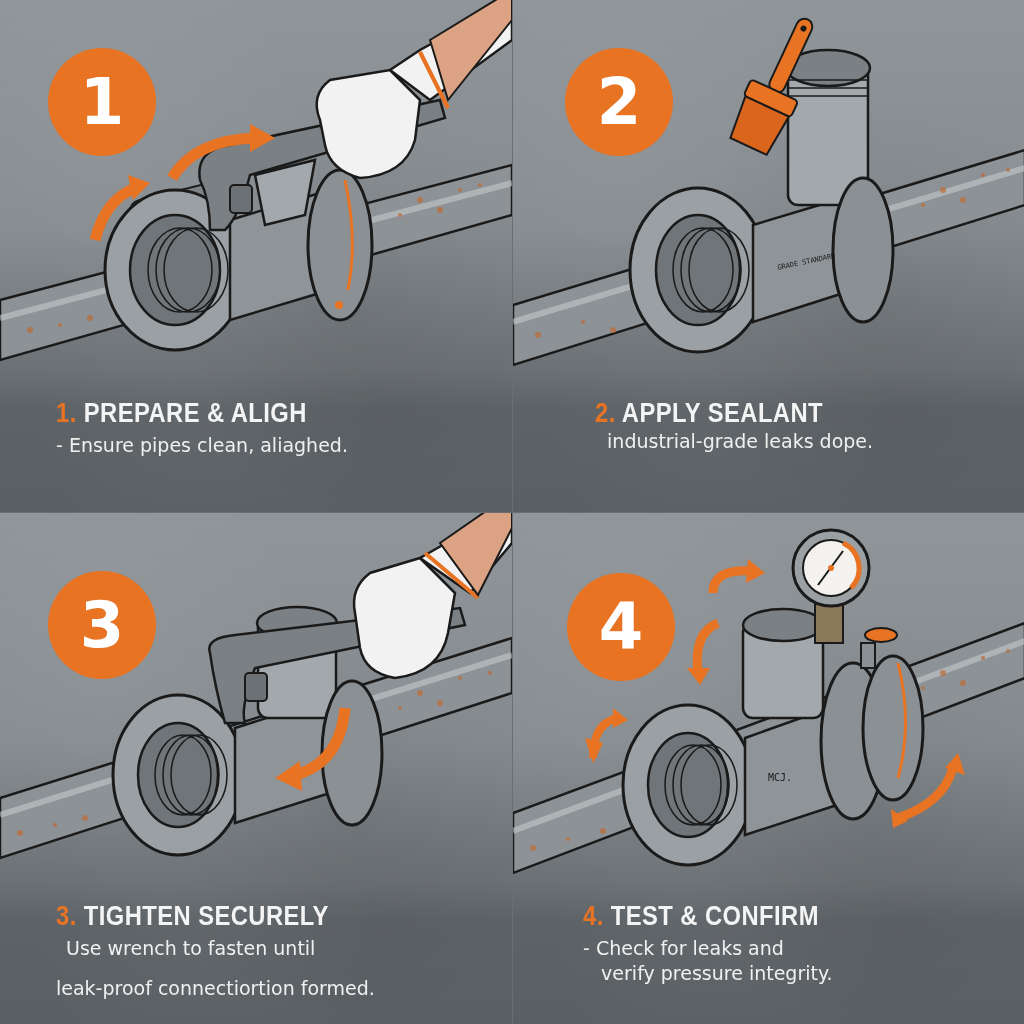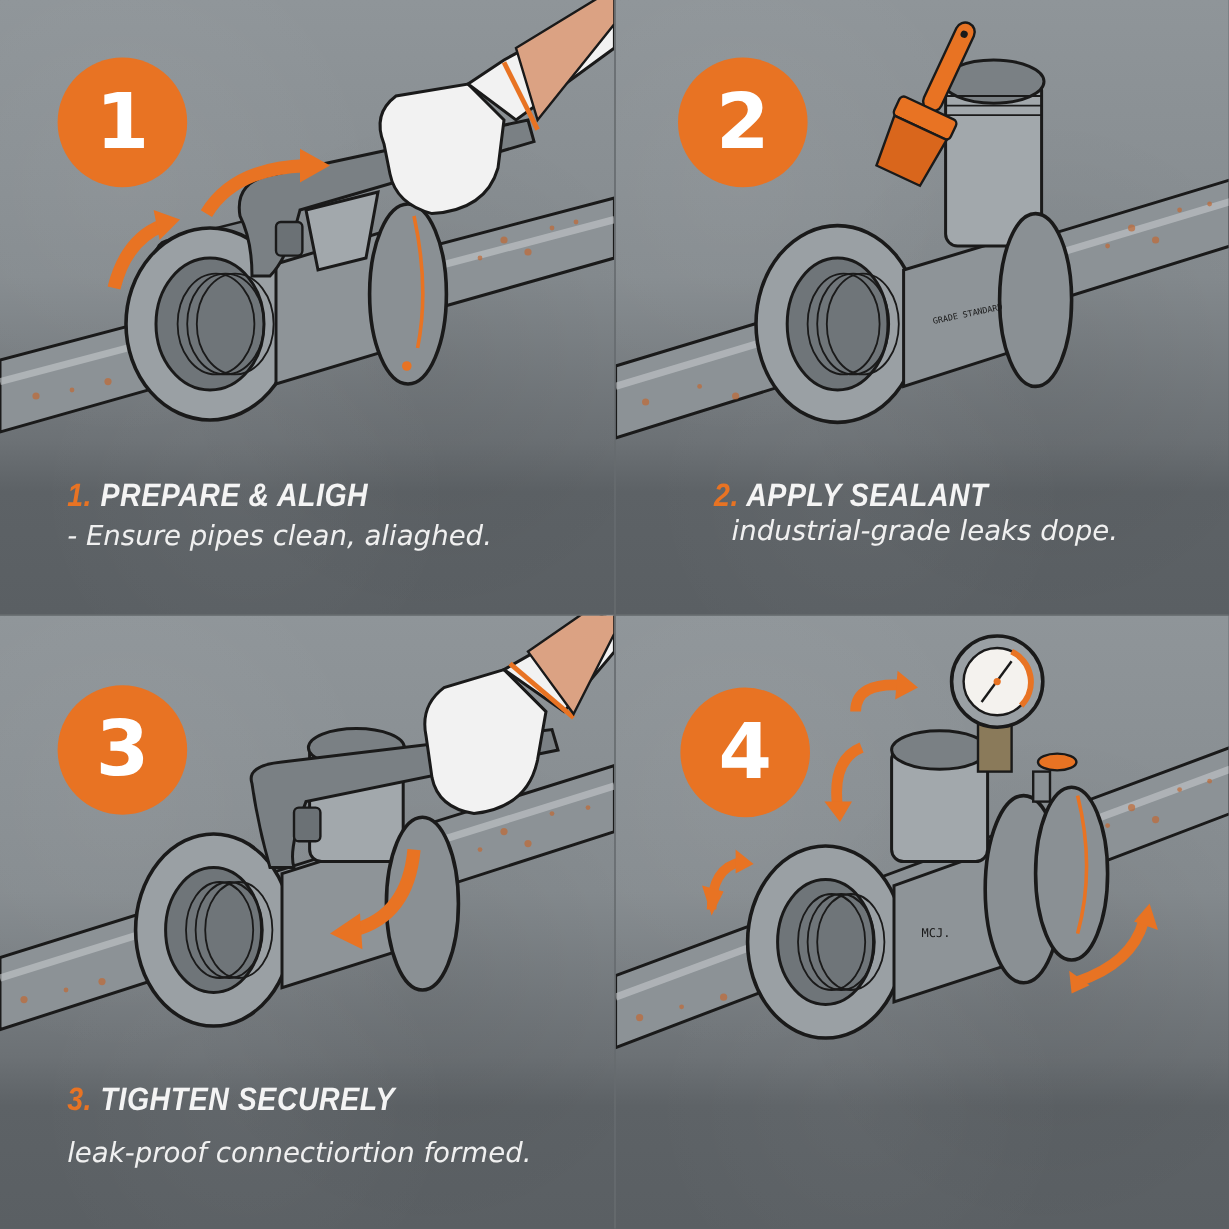--- a/index.html
+++ b/index.html
@@ -22,29 +22,29 @@
     .p3 { left: 0; top: 512px; border-top: 1px solid #6a6f73; }
     .p4 { left: 512px; top: 512px; border-left: 1px solid #6a6f73; border-top: 1px solid #6a6f73; }
 
     .illus { position: absolute; left: 0; top: 0; width: 512px; height: 400px; }
     .badge {
       position: absolute; width: 108px; height: 108px; border-radius: 50%;
       background: #e87323; color: #fff;
       display: flex; align-items: center; justify-content: center;
       font-family: "DejaVu Sans", sans-serif; font-weight: bold; font-size: 64px;
     }
-    .text-block { position: absolute; left: 56px; top: 398px; width: 440px; font-style: italic; }
+    .text-block { position: absolute; left: 56px; top: 398px; width: 440px; }
     .heading {
       font-family: "Liberation Sans", sans-serif; font-weight: bold;
       font-size: 27px; color: #f4f4f4; letter-spacing: 0.5px;
       transform: scaleX(0.88); transform-origin: left center; white-space: nowrap;
     }
     .heading .num { color: #e87323; }
     .desc {
-      font-family: "DejaVu Sans", sans-serif; font-size: 23px;
+      font-family: "DejaVu Sans", sans-serif; font-size: 19px;
       color: #f0f0f0; line-height: 1.3; margin-top: 4px; white-space: pre;
     }
   </style>
 </head>
 <body>
 
 <div class="grid">
 
   <div class="panel p1">
     <svg class="illus" viewBox="0 0 512 400">
@@ -188,20 +188,21 @@
 
       <path d="M345 195 Q340 250 295 262" stroke="#e87323" stroke-width="11" fill="none"></path>
       <path d="M300 248 L275 265 L302 278 Z" fill="#e87323"></path>
     </svg>
     <div class="badge" style="left:48px; top:58px;">3</div>
     <div class="text-block" style="top:388px;">
       <div class="heading">
         <span class="num">3.</span>
         <span>TIGHTEN SECURELY</span>
       </div>
+      <div class="desc" style="padding-left:10px;">Use wrench to fasten until</div>
       <div class="desc" style="margin-top:15px">leak-proof connectiortion formed.</div>
     </div>
   </div>
 
   <div class="panel p4">
     <svg class="illus" viewBox="0 0 512 400">
       <path d="M0 300 L512 110 L512 165 L0 360 Z" fill="#8c9296" stroke="#1a1a1a" stroke-width="2.5"></path>
       <path d="M0 318 L512 128" stroke="#c5c9cc" stroke-width="6" opacity="0.6"></path>
       <g fill="#c06a35" opacity="0.7">
         <circle cx="20" cy="335" r="3"></circle>
@@ -244,15 +245,23 @@
       <path d="M205 110 Q180 120 185 160" stroke="#e87323" stroke-width="9" fill="none"></path>
       <path d="M174 155 L187 172 L197 155 Z" fill="#e87323"></path>
       <path d="M80 245 Q80 210 105 205" stroke="#e87323" stroke-width="8" fill="none"></path>
       <path d="M100 195 L115 207 L100 215 Z" fill="#e87323"></path>
       <path d="M72 225 L80 250 L90 230 Z" fill="#e87323"></path>
       <path d="M385 305 Q430 290 440 255" stroke="#e87323" stroke-width="9" fill="none"></path>
       <path d="M378 296 L380 315 L395 308 Z" fill="#e87323"></path>
       <path d="M432 255 L445 240 L452 262 Z" fill="#e87323"></path>
     </svg>
     <div class="badge" style="left:54px; top:60px;">4</div>
+    <div class="text-block" style="left:70px; top:388px;">
+      <div class="heading">
+        <span class="num">4.</span>
+        <span>TEST &amp; CONFIRM</span>
+      </div>
+      <div class="desc">- Check for leaks and</div>
+      <div class="desc" style="margin-top:0">   verify pressure integrity.</div>
+    </div>
   </div>
 
 </div>
 
 </body></html>

